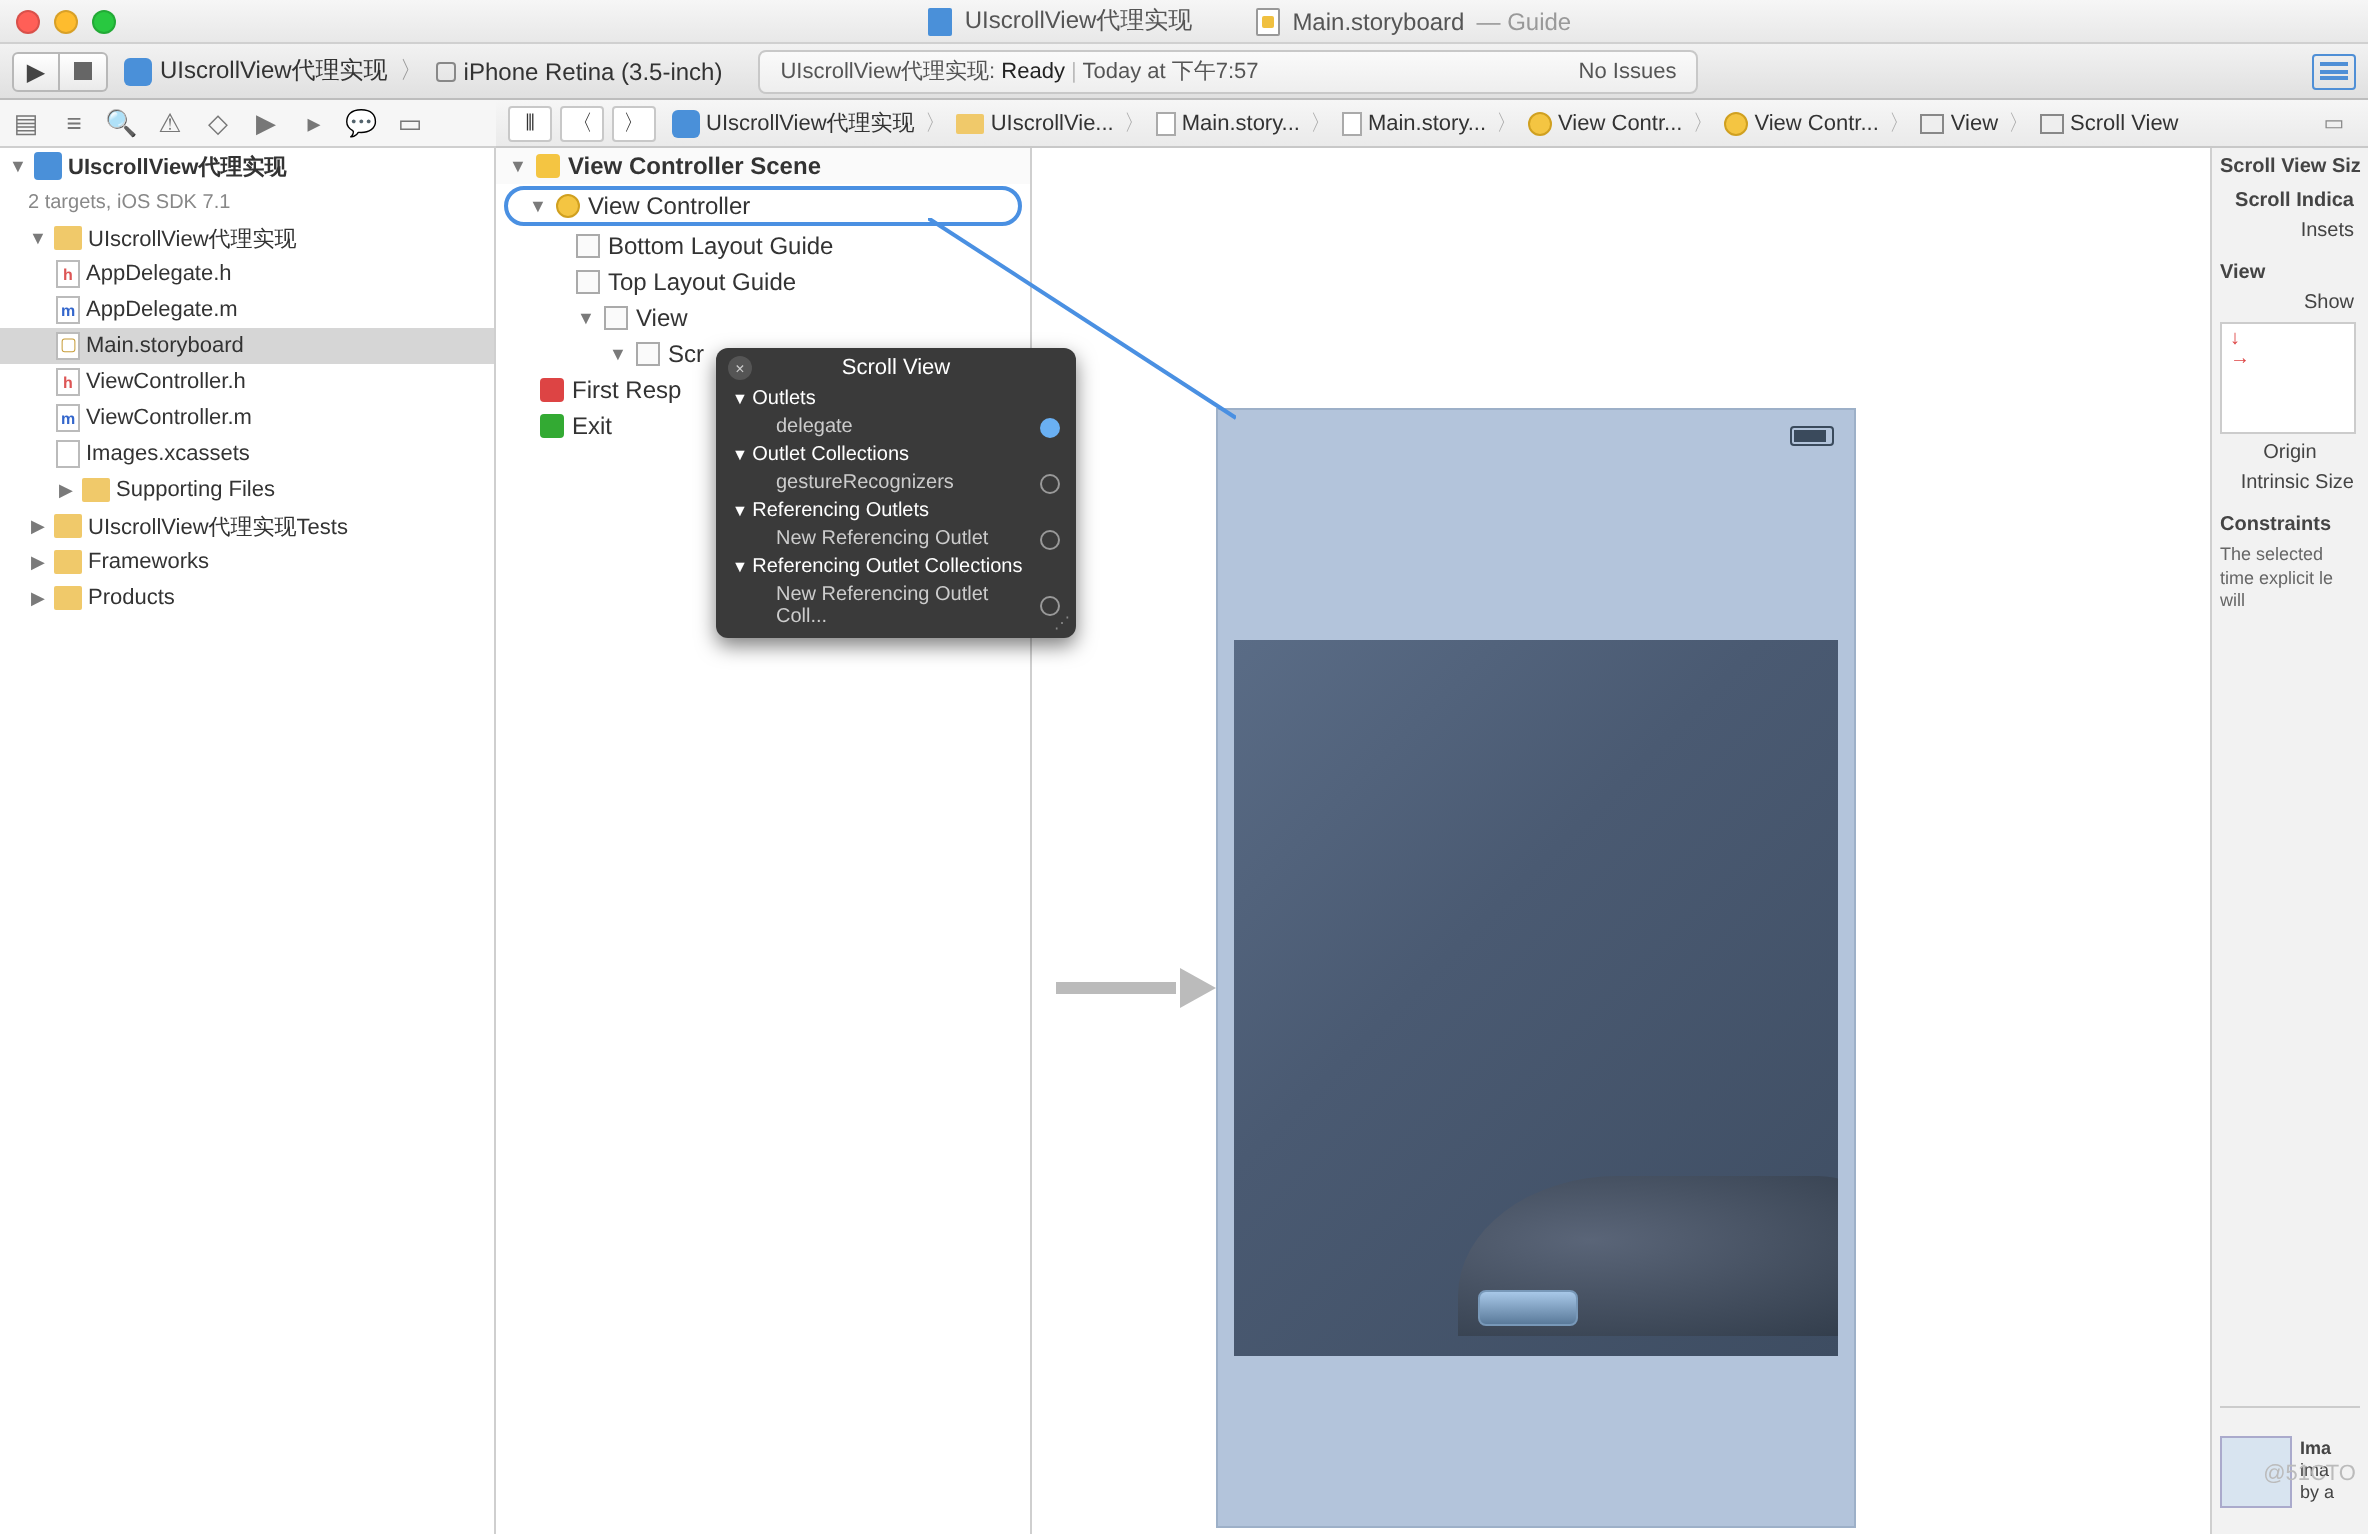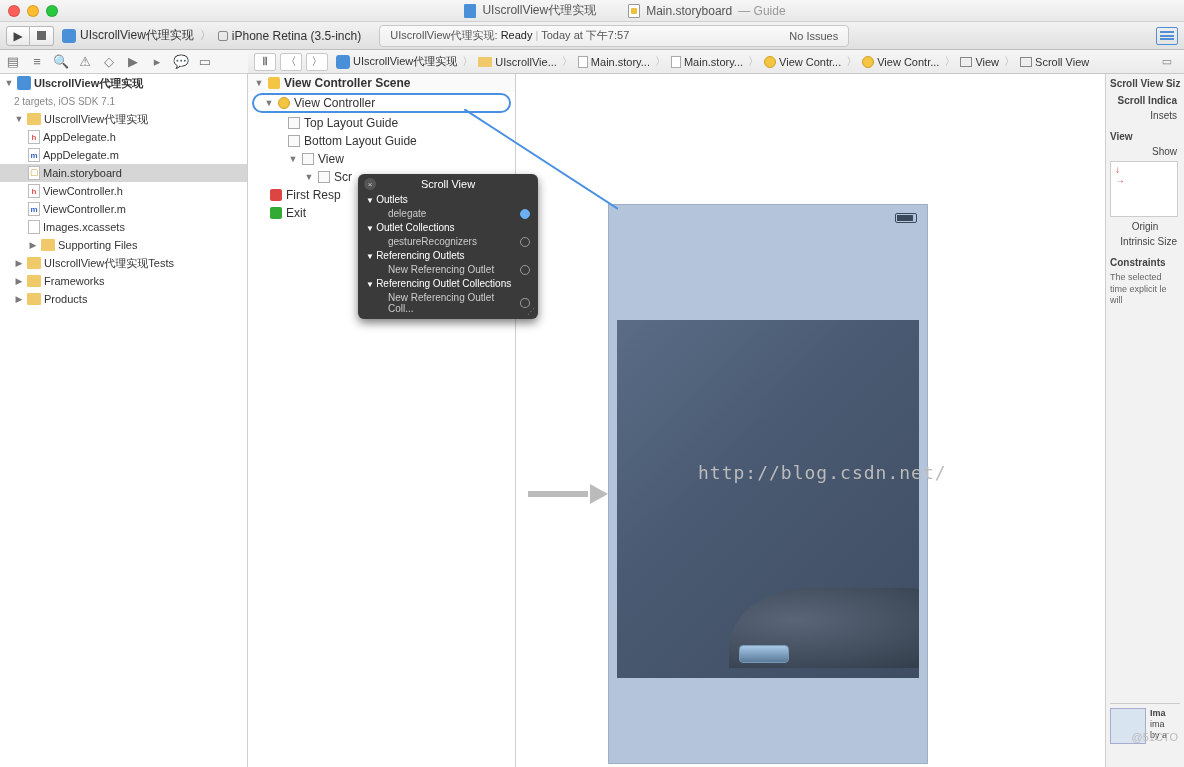--- a/index.html
+++ b/index.html
@@ -99,21 +99,21 @@
 
 
 .inspector { position: absolute; right: 0; top: 74px; width: 79px; bottom: 0; background: #f2f2f2; border-left: 1px solid #cfcfcf; padding: 4px; font-size: 10px; color: #444; overflow: hidden; }
 .insp-title { font-weight: bold; text-align: right; margin-bottom: 6px; white-space: nowrap; }
 .insp-lbl { text-align: right; margin: 4px 3px; white-space: nowrap; }
 .insp-sec { font-weight: bold; margin: 10px 0 4px; }
 .insp-box { width: 68px; height: 56px; background: #fff; border: 1px solid #ccc; margin: 4px 0; position: relative; }
 .insp-box::before { content: "↓"; position: absolute; left: 4px; top: 2px; color: #d44; font-size: 10px; }
 .insp-box::after { content: "→"; position: absolute; left: 4px; top: 12px; color: #d44; font-size: 10px; }
 .insp-text { font-size: 9px; color: #666; line-height: 1.3; margin-top: 4px; }
-.insp-lib { position: absolute; bottom: 4px; left: 4px; right: 4px; height: 60px; border-top: 1px solid #ccc; padding-top: 4px; display: flex; gap: 4px; }
+.insp-lib { position: absolute; bottom: 4px; left: 4px; right: 4px; height: 60px; border-top: 1px solid #ccc; padding-top: 4px; display: flex; gap: 4px; align-items: center; }
 .lib-thumb { width: 36px; height: 36px; background: #d8e4f0; border: 1px solid #aac; display: inline-block; }
 
 .watermark { position: absolute; left: 450px; top: 388px; font-size: 18px; color: #bbb; letter-spacing: 1px; font-family: monospace; z-index: 2; pointer-events: none; }
 
 
 .ico-xcode { width: 14px; height: 14px; background: #4a90d9; border-radius: 3px; display: inline-block; }
 .ico-folder-y { width: 14px; height: 10px; background: #f0c96a; border-radius: 1px; display: inline-block; }
 .ico-vc { width: 12px; height: 12px; background: #f4c542; border-radius: 50%; display: inline-block; border: 1px solid #d0a020; }
 .ico-file { width: 10px; height: 12px; background: #fff; border: 1px solid #aaa; display: inline-block; }
 .ico-view { width: 12px; height: 10px; border: 1px solid #888; background: #eee; display: inline-block; }
@@ -293,25 +293,25 @@
         <span class="yellow-box"></span>
         <span>View Controller Scene</span>
       </div>
     <div class="ol-row sel">
         <span class="disc">▼</span>
         <span class="ico-vc"></span>
         <span>View Controller</span>
       </div>
     <div class="ol-row ol-i2">
         <span class="gray-box"></span>
-        <span>Top Layout Guide</span>
+        <span>Bottom Layout Guide</span>
       </div>
     <div class="ol-row ol-i2">
         <span class="gray-box"></span>
-        <span>Bottom Layout Guide</span>
+        <span>Top Layout Guide</span>
       </div>
     <div class="ol-row ol-i2">
         <span class="disc">▼</span>
         <span class="gray-box"></span>
         <span>View</span>
       </div>
     <div class="ol-row ol-i3">
         <span class="disc">▼</span>
         <span class="gray-box"></span>
         <span>Scr</span>
@@ -349,21 +349,20 @@
         </div>
       <div class="pop-sec">Referencing Outlet Collections</div>
       <div class="pop-item">
           <span>New Referencing Outlet Coll...</span>
           <span class="pop-circle"></span>
         </div>
       <div class="pop-resize">⋰</div>
     </div>
   </div>
 
-  <div class="watermark">http://blog.csdn.net/</div>
 
   <div class="big-arrow">
     <div class="shaft"></div>
       <div class="head"></div>
   </div>
 
   <div class="device-wrap">
     <div class="statusbar"></div>
     <div class="scroll-area">
       <div class="car">

